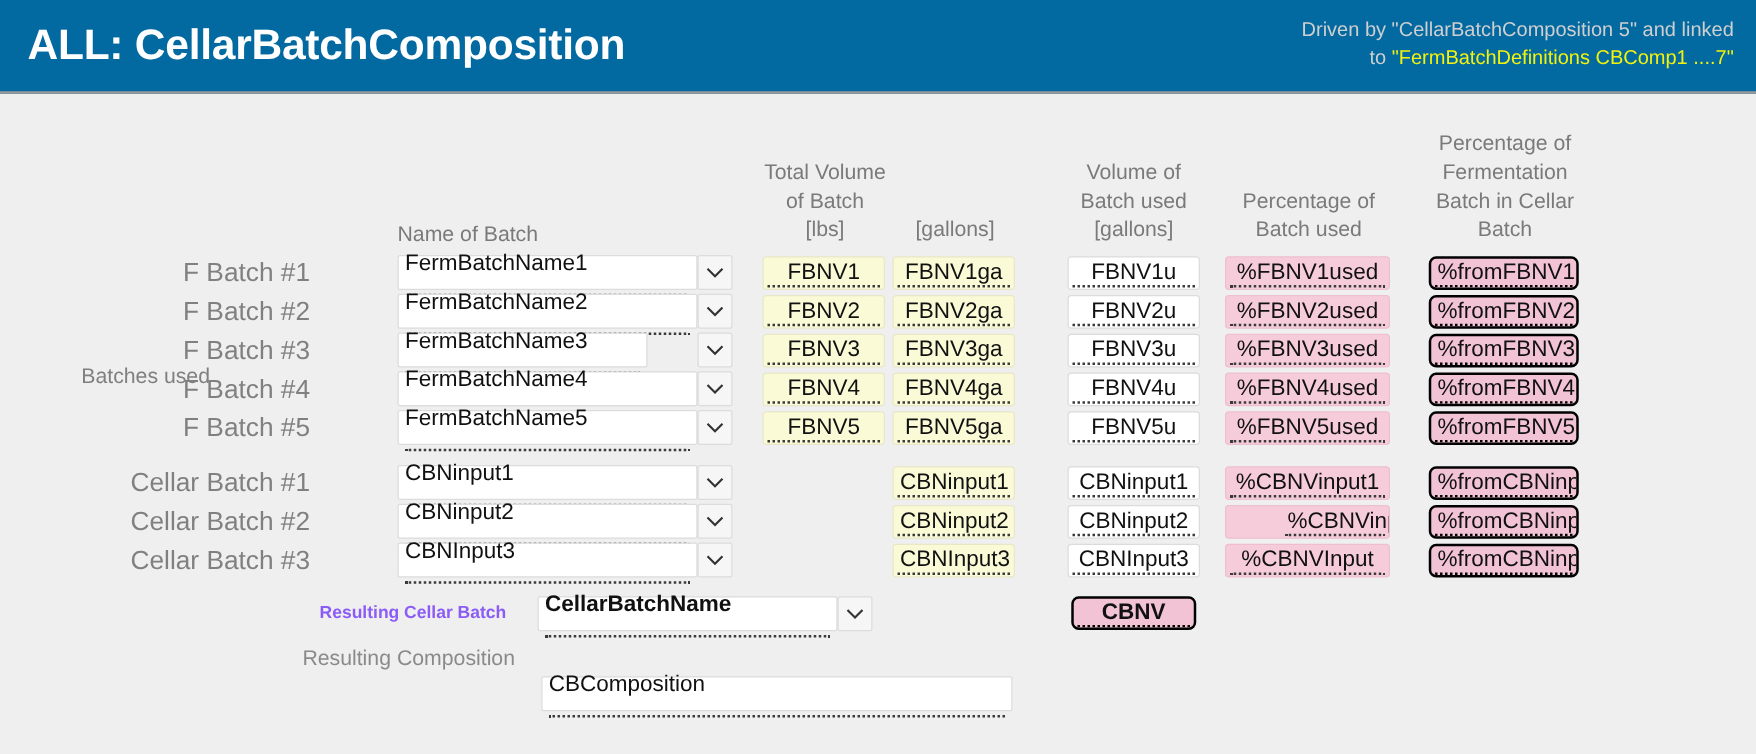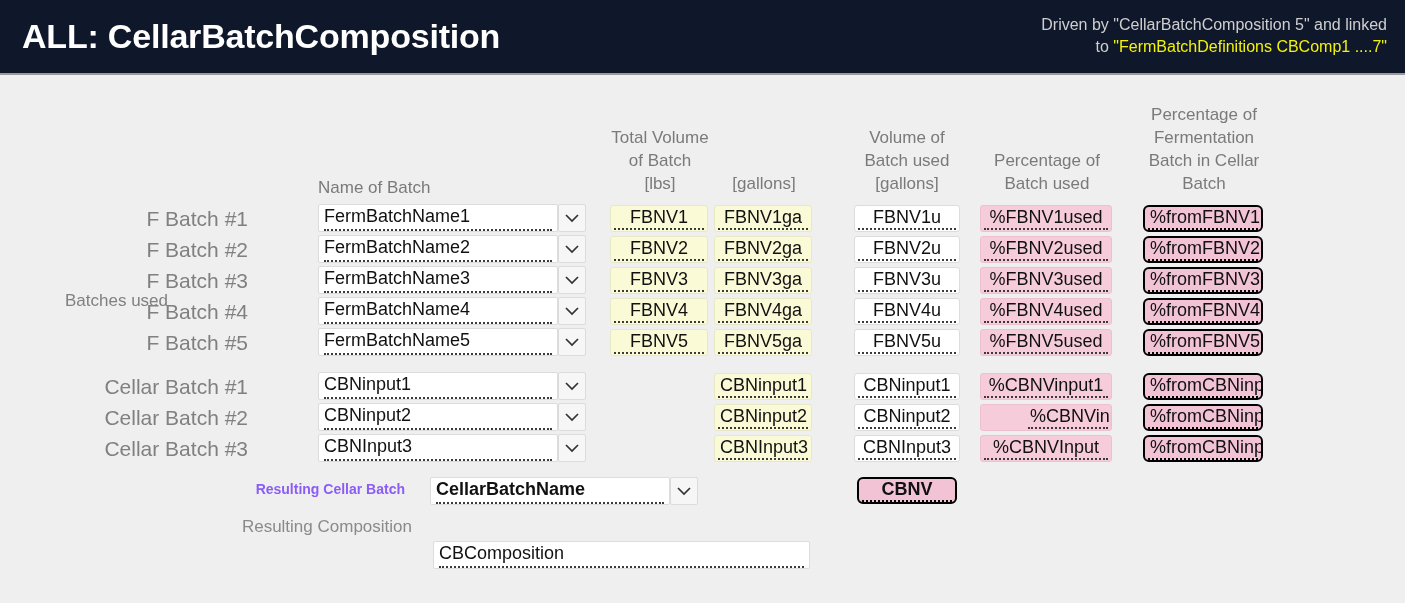--- a/index.html
+++ b/index.html
@@ -8,21 +8,21 @@
     width:1405px; height:603px;
     background:#efefef;
     font-family:"Liberation Sans", sans-serif;
     overflow:hidden;
     position:relative;
   }
 
   
   #header {
     position:absolute; left:0; top:0; width:1405px; height:75px;
-    background:#0f172a;
+    background:#0369a1;
     border-bottom:2px solid #9a9a9a;
   }
   #app-title {
     position:absolute; left:22px; top:17px;
     color:#ffffff; font-size:34px; font-weight:bold;
     letter-spacing:-0.2px; white-space:nowrap;
   }
   #header-note {
     position:absolute; right:18px; top:14px;
     text-align:right; color:#cfcfcf; font-size:16px; line-height:22px;
@@ -74,21 +74,21 @@
 
   
   .namefield {
     position:absolute; height:28px;
     background:#ffffff; border:1px solid #dcdcdc; border-radius:2px;
     display:flex; align-items:center;
   }
   .namefield .txt {
     font-size:18px; color:#111111;
     border-bottom:2px dotted #3a3a3a;
-    width:calc(100% - 10px); margin:0 5px; padding-bottom:2px;
+    width:calc(100% - 10px); margin:0 5px; padding-bottom:14px;
     white-space:nowrap; overflow:hidden;
   }
   .combo-btn {
     position:absolute; height:28px; width:28px;
     background:#f6f6f6; border:1px solid #dcdcdc; border-radius:2px;
     display:flex; align-items:center; justify-content:center;
     cursor:pointer;
   }
   .combo-btn svg { display:block; }
 
@@ -185,21 +185,21 @@
     <div class="field" style="left:854px; top:236px; width:106px;">
       <div class="txt">FBNV2u</div>
     </div>
     <div class="field pinksoft" style="left:980px; top:236px; width:132px;">
       <div class="txt">%FBNV2used</div>
     </div>
     <div class="field pinkbold" style="left:1143px; top:236px; width:120px;">
       <div class="txt">%fromFBNV2</div>
     </div>
     <div class="rowlabel" style="left:30px; top:271px; width:218px;">F Batch #3</div>
-    <div class="namefield" style="left:318px; top:266px; width:240px;">
+    <div class="namefield" style="left:318px; top:266px; width:200px;">
       <div class="txt">FermBatchName3</div>
     </div>
     <div class="combo-btn" style="left:558px; top:266px;">
       <svg width="14" height="9" viewBox="0 0 14 9">
         <path d="M1 1 L7 7 L13 1" stroke="#333" stroke-width="1.7" fill="none"></path>
       </svg>
     </div>
     <div class="field yellow" style="left:610px; top:267px; width:98px;">
       <div class="txt">FBNV3</div>
     </div>

